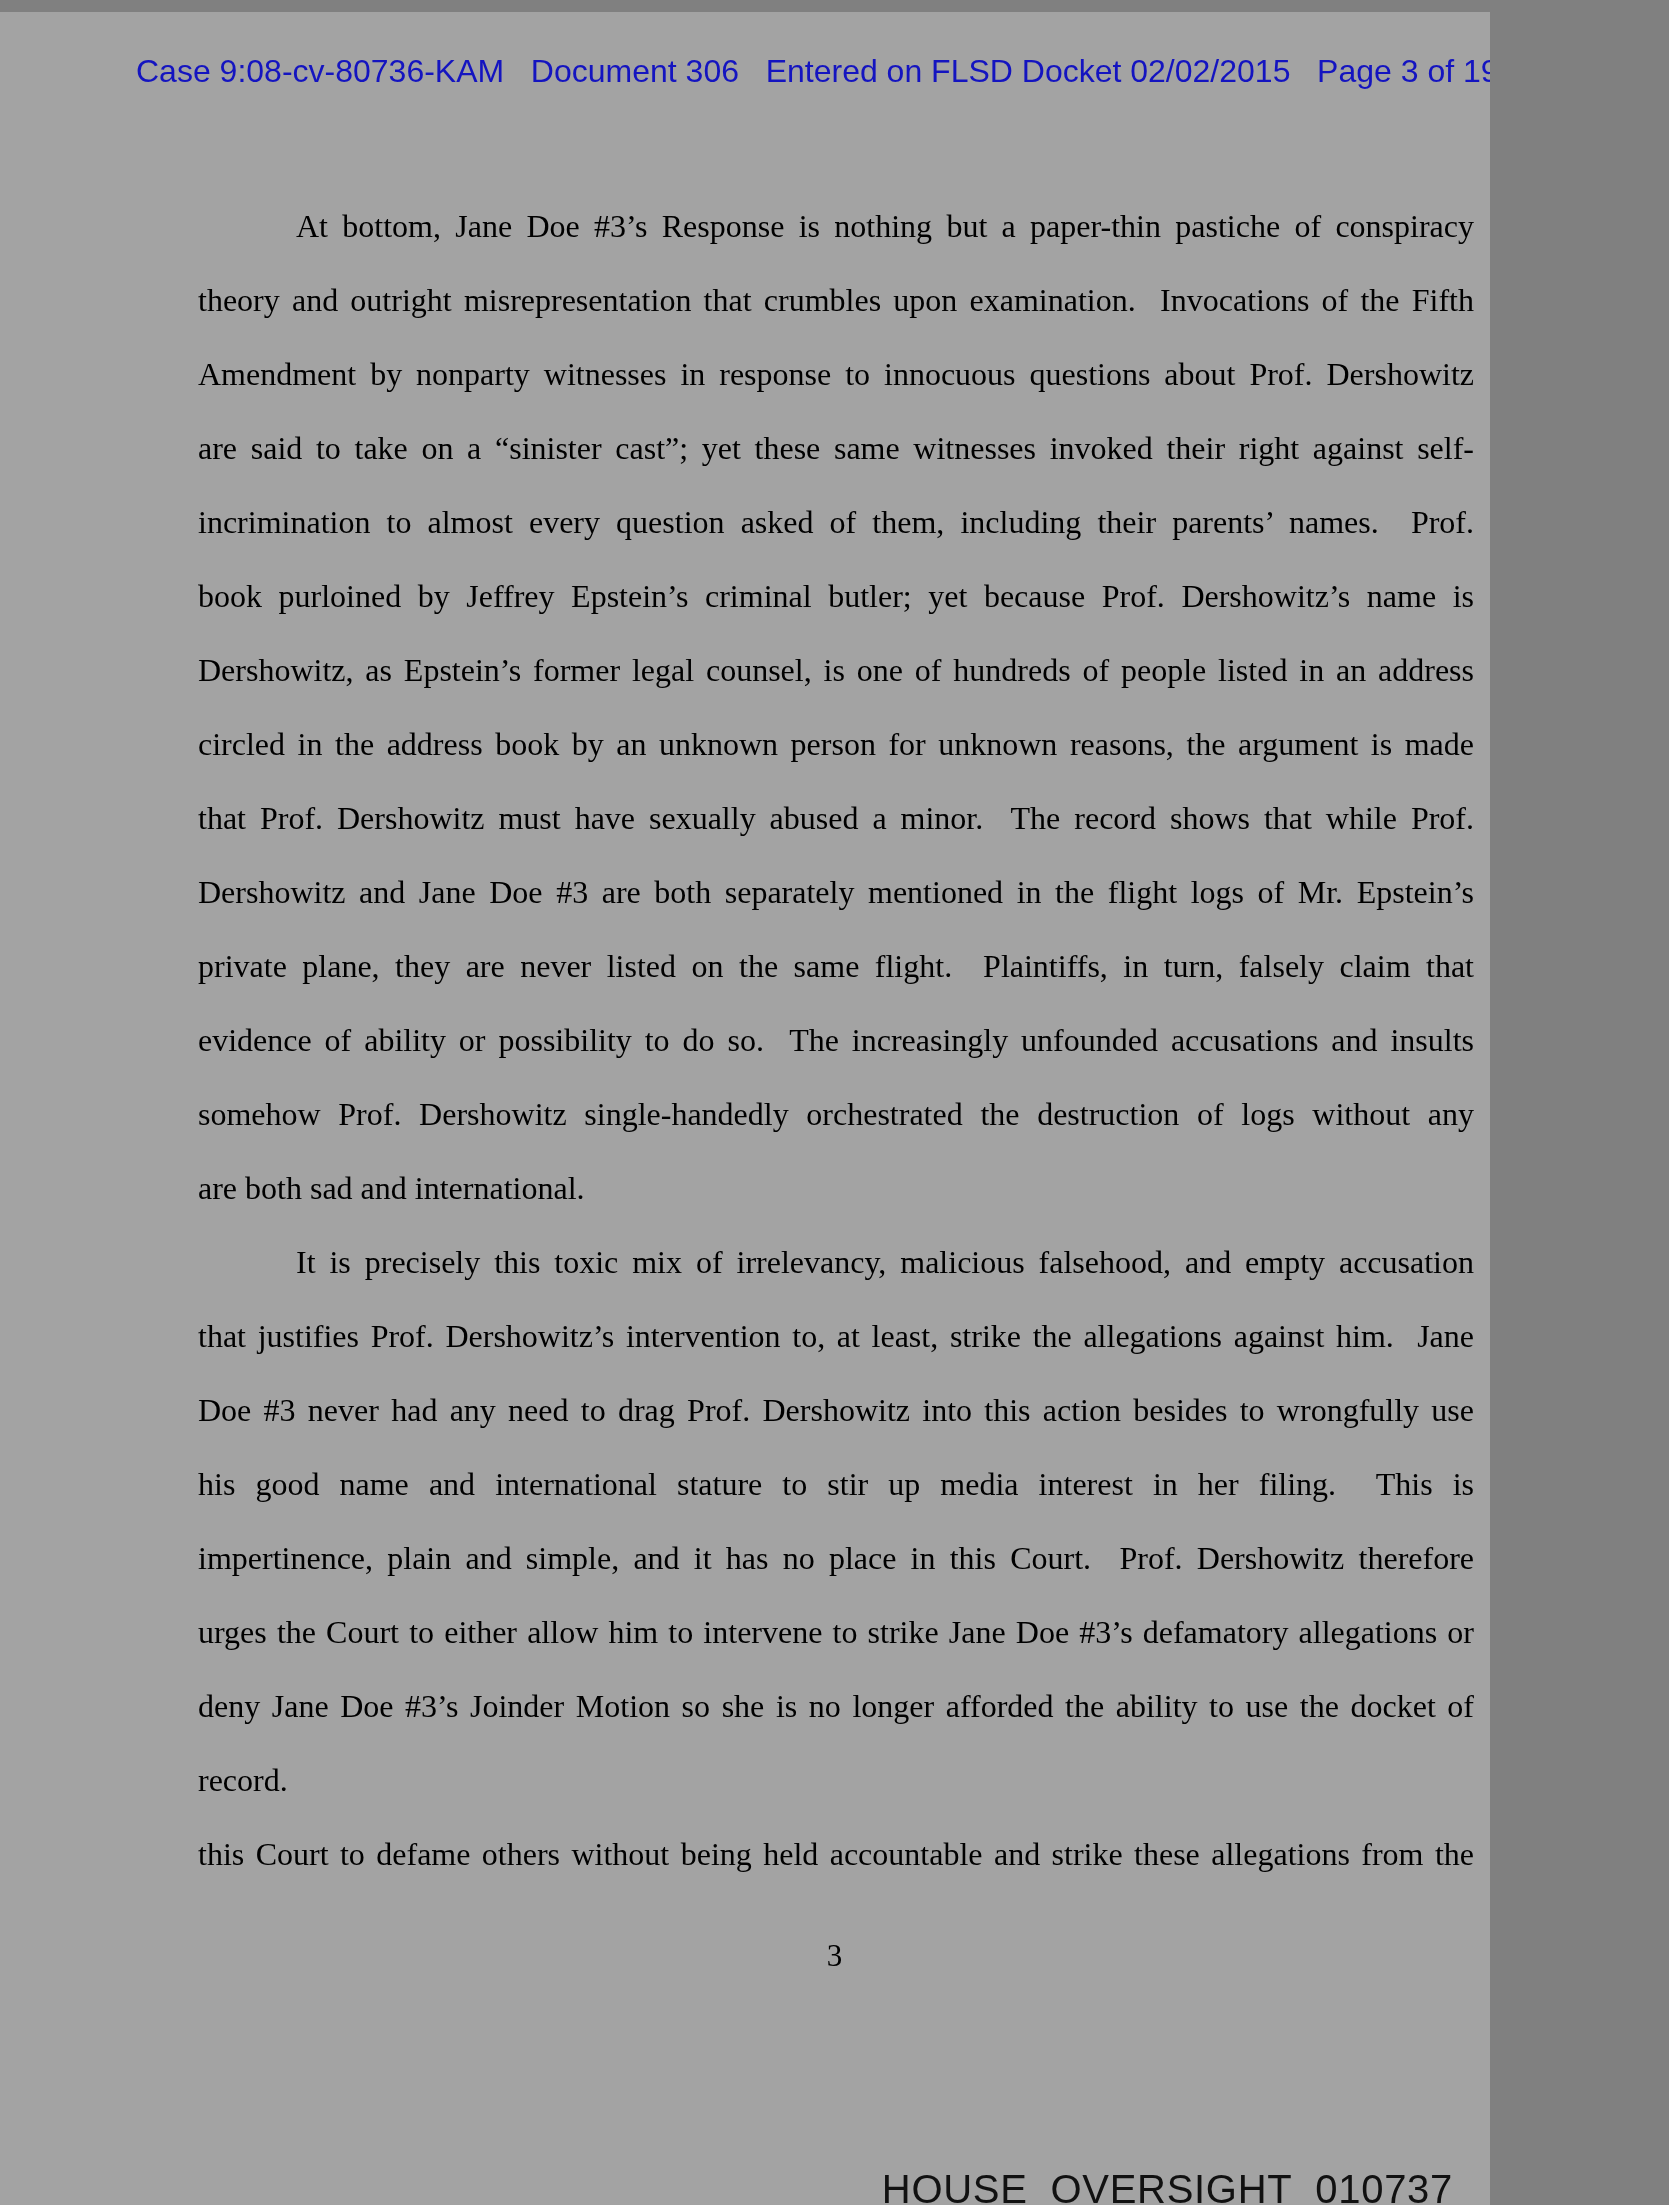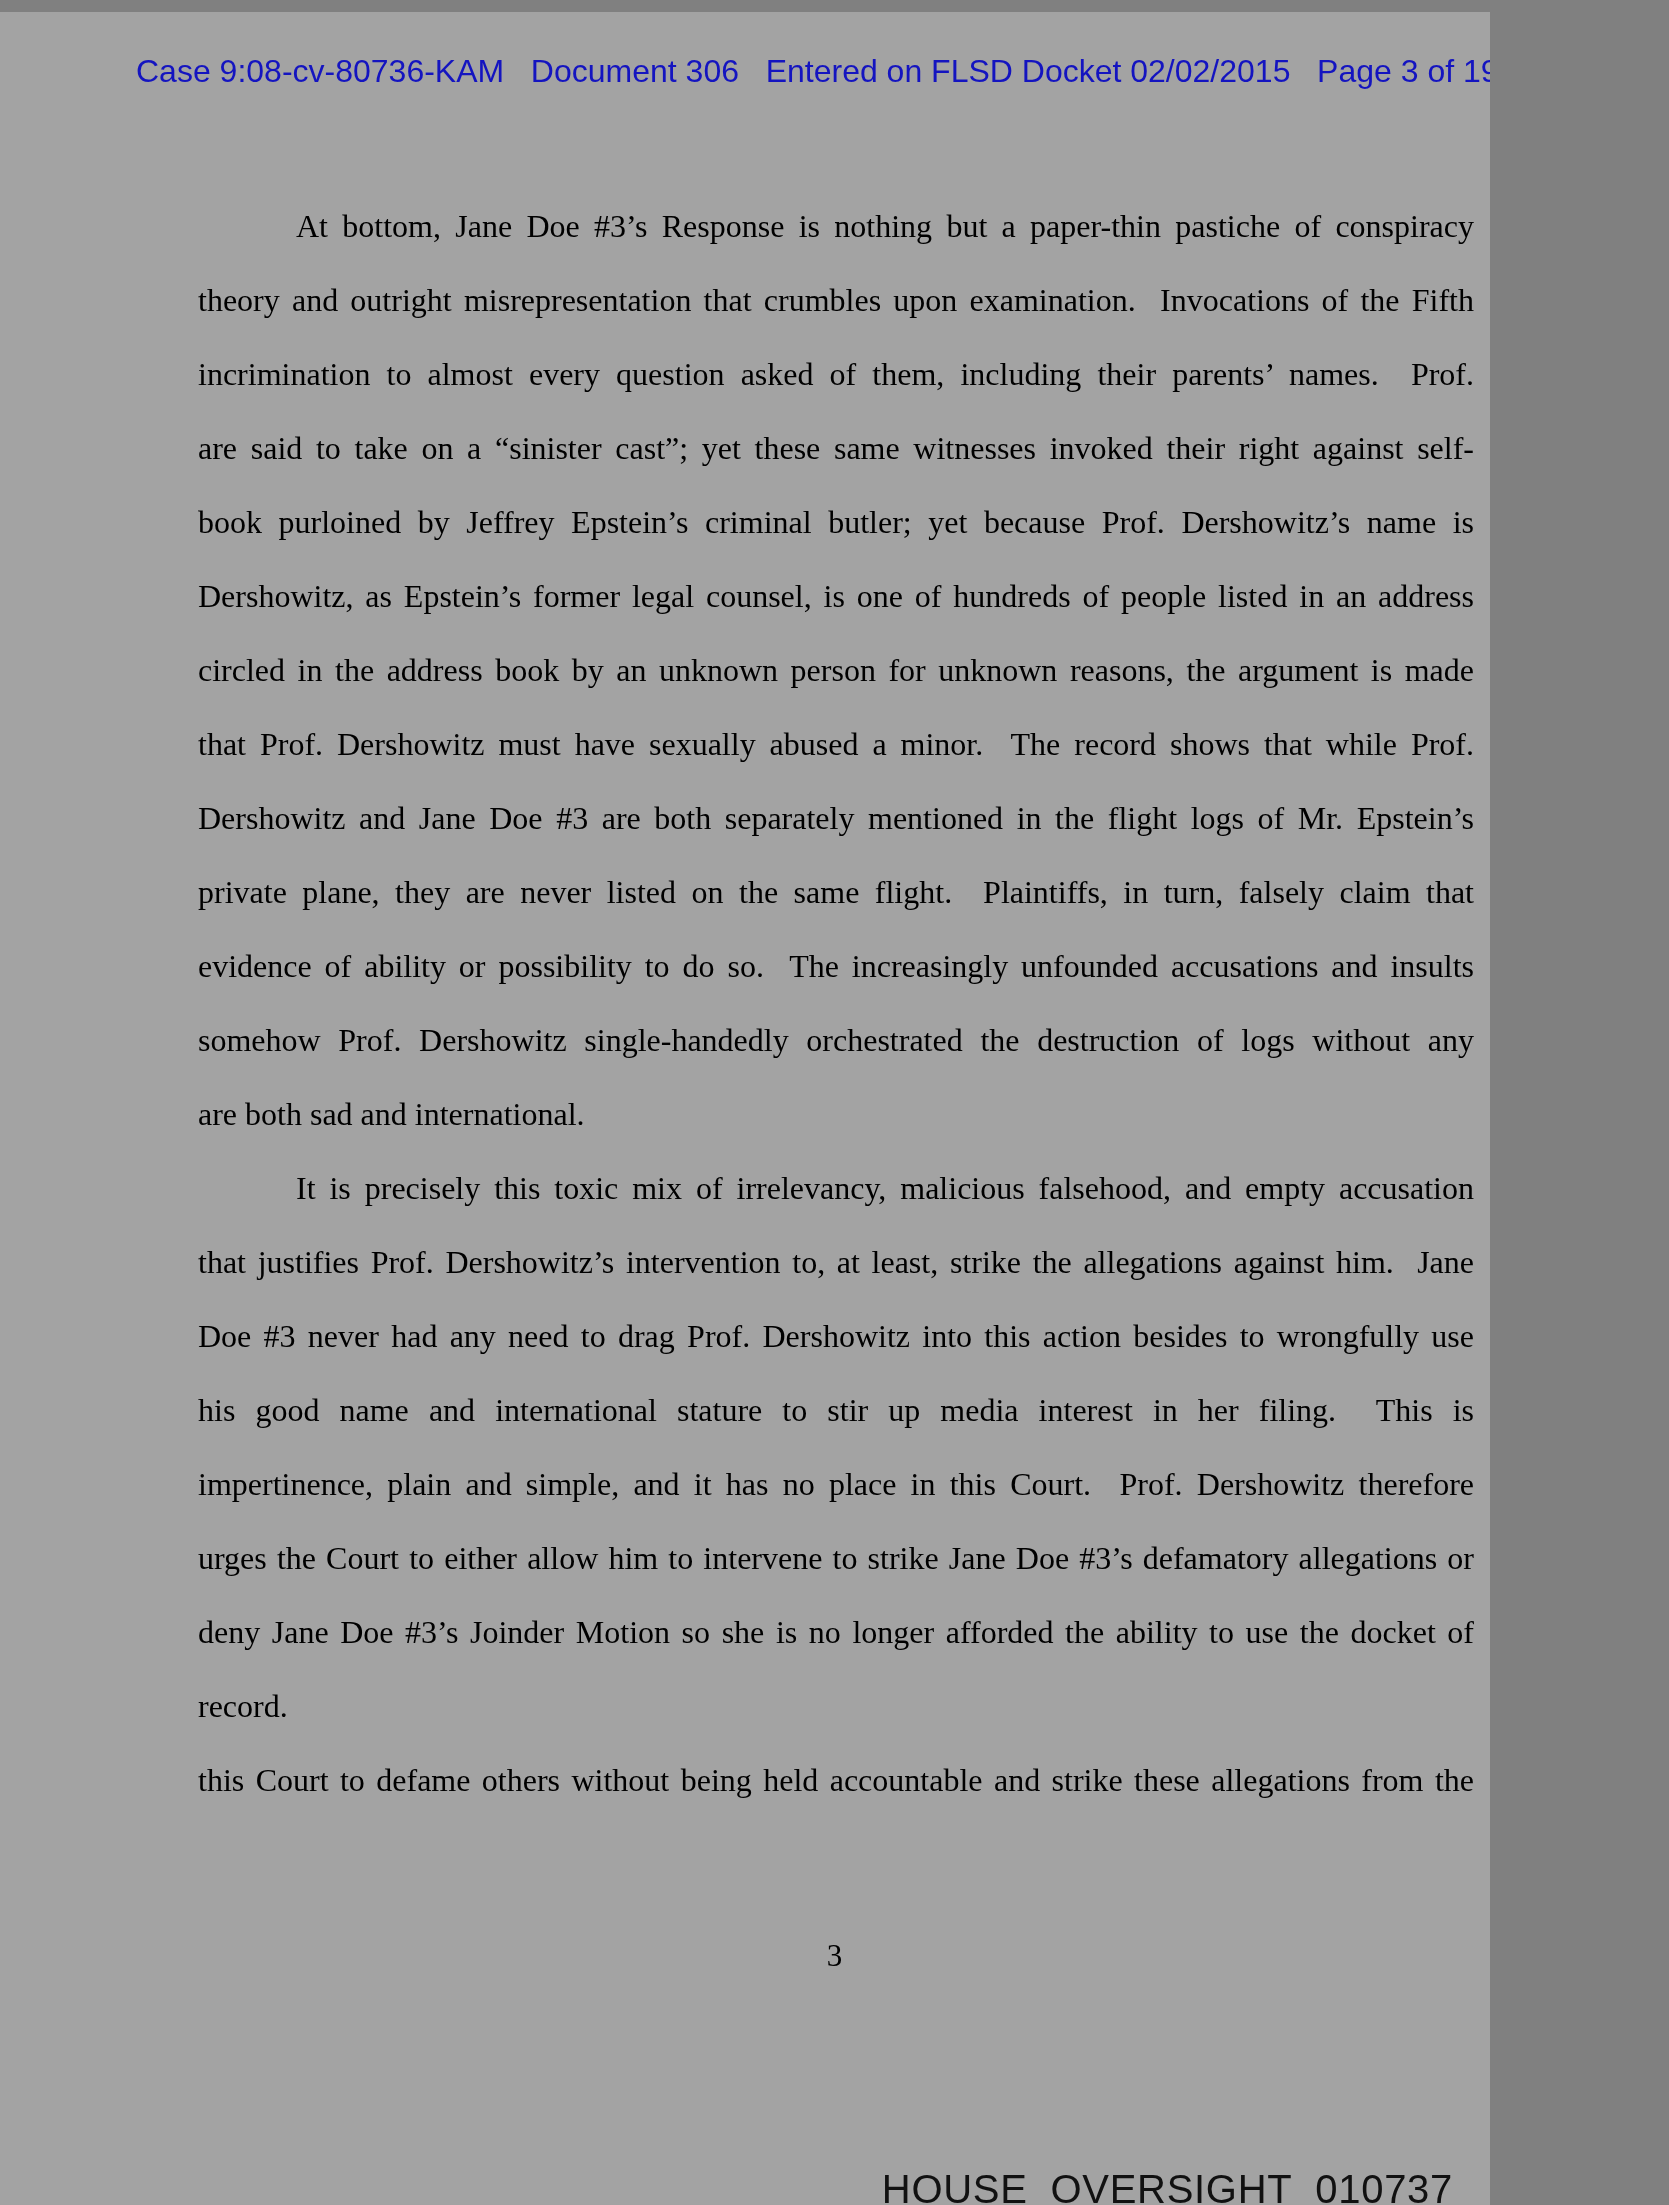--- a/index.html
+++ b/index.html
@@ -60,22 +60,23 @@
 </head>
 <body>
 
 <div class="page">
 
   <div class="ecf-header" style="color: rgb(20, 20, 192);">Case 9:08-cv-80736-KAM   Document 306   Entered on FLSD Docket 02/02/2015   Page 3 of 19</div>
 
   <div class="doc-body">
       <div class="line first">At bottom, Jane Doe #3’s Response is nothing but a paper-thin pastiche of conspiracy</div>
       <div class="line">theory and outright misrepresentation that crumbles upon examination.&nbsp; Invocations of the Fifth</div>
+      <div class="line">Amendment by nonparty witnesses in response to innocuous questions about Prof. Dershowitz</div>
+      <div class="line">are said to take on a “sinister cast”; yet these same witnesses invoked their right against self-</div>
       <div class="line">incrimination to almost every question asked of them, including their parents’ names.&nbsp; Prof.</div>
-      <div class="line">are said to take on a “sinister cast”; yet these same witnesses invoked their right against self-</div>
       <div class="line">book purloined by Jeffrey Epstein’s criminal butler; yet because Prof. Dershowitz’s name is</div>
       <div class="line">Dershowitz, as Epstein’s former legal counsel, is one of hundreds of people listed in an address</div>
       <div class="line">circled in the address book by an unknown person for unknown reasons, the argument is made</div>
       <div class="line">that Prof. Dershowitz must have sexually abused a minor.&nbsp; The record shows that while Prof.</div>
       <div class="line">Dershowitz and Jane Doe #3 are both separately mentioned in the flight logs of Mr. Epstein’s</div>
       <div class="line">private plane, they are never listed on the same flight.&nbsp; Plaintiffs, in turn, falsely claim that</div>
       <div class="line">evidence of ability or possibility to do so.&nbsp; The increasingly unfounded accusations and insults</div>
       <div class="line">somehow Prof. Dershowitz single-handedly orchestrated the destruction of logs without any</div>
       <div class="line last">are both sad and international.</div>
       <div class="line first">It is precisely this toxic mix of irrelevancy, malicious falsehood, and empty accusation</div>

